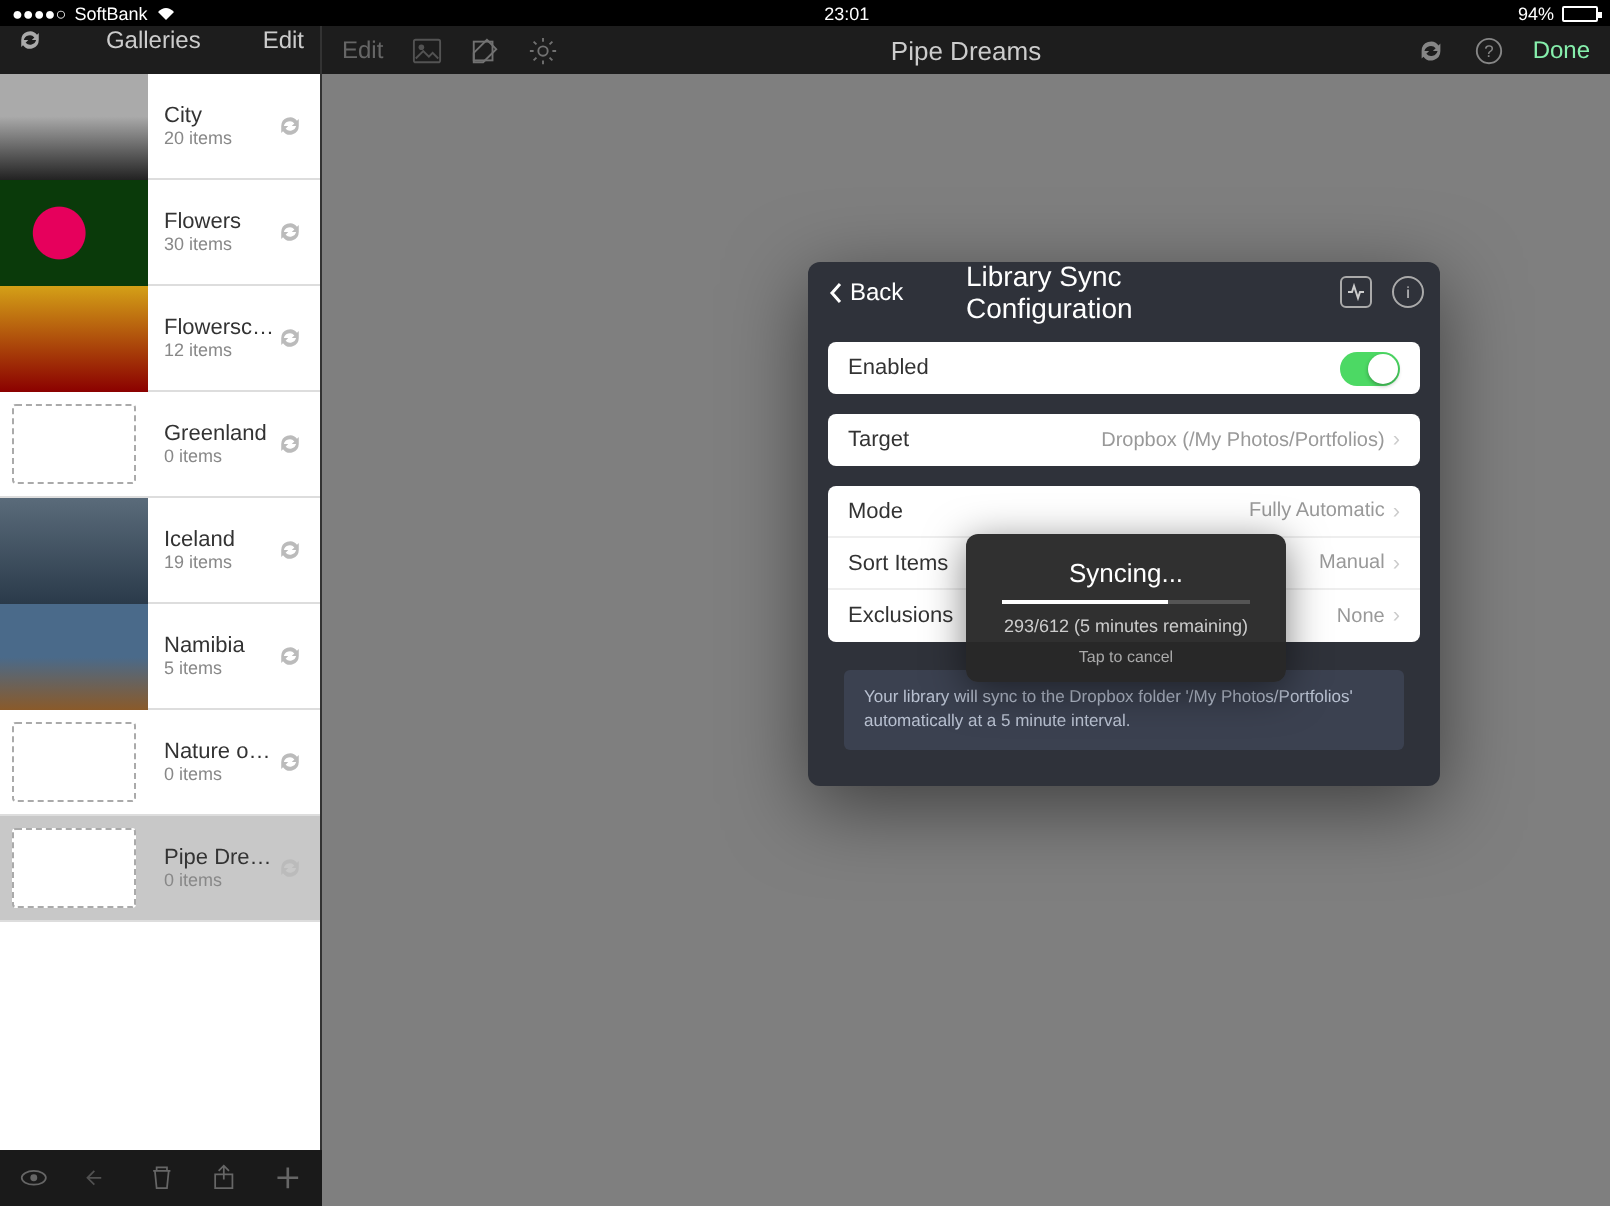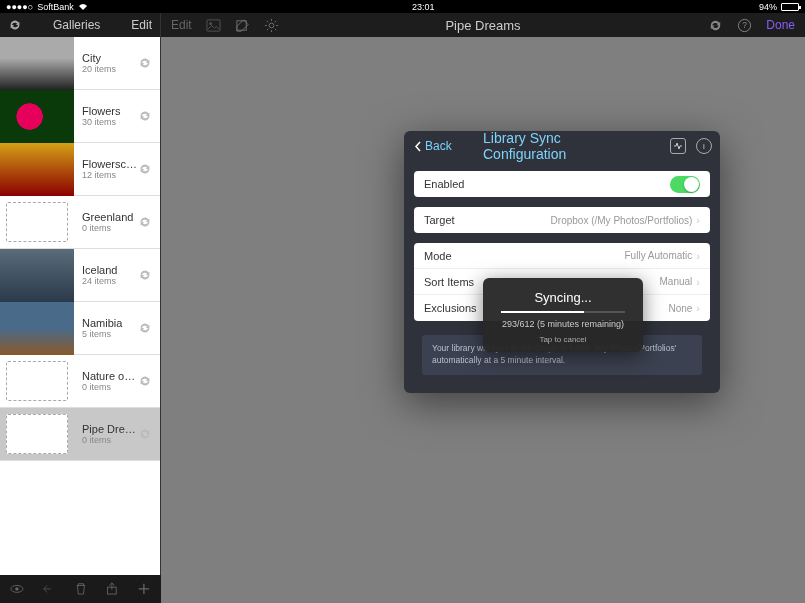--- a/index.html
+++ b/index.html
@@ -7,62 +7,62 @@
 
 .status-bar { height: 13px; background: #000; color: #fff; display: flex; align-items: center; justify-content: space-between; padding: 0 6px; font-size: 9px; }
 .status-left, .status-right { display: flex; align-items: center; gap: 4px; }
 .battery { width: 18px; height: 8px; border: 1px solid #fff; border-radius: 1px; position: relative; }
 .battery::after { content: ''; position: absolute; right: -3px; top: 2px; width: 2px; height: 3px; background: #fff; }
 .battery-fill { background: #fff; height: 100%; width: 94%; }
 
 .main-wrap { display: flex; height: 575px; }
 
 .sidebar { width: 161px; background: #fff; display: flex; flex-direction: column; border-right: 1px solid #333; }
-.sidebar-header { height: 24px; background: #1d1d1d; color: #ccc; display: flex; align-items: center; justify-content: space-between; padding: 0 8px; font-size: 12px; }
+.sidebar-header { height: 24px; background: #1d1d1d; color: #ccc; display: flex; align-items: flex-start; justify-content: space-between; padding: 0 8px; font-size: 12px; }
 .sidebar-header .sync-small { width: 14px; height: 14px; }
 
 .gallery-list { flex: 1; overflow-y: auto; background: #fff; }
 .gallery-item { display: flex; align-items: center; height: 53px; border-bottom: 1px solid #ddd; position: relative; }
 .gallery-item.sel { background: #c8c8c8; }
 .thumb { width: 74px; height: 53px; background: #777; flex-shrink: 0; }
 .thumb.dashed { border: 1.5px dashed #aaa; background: #fff; margin: 6px; width: 62px; height: 40px; border-radius: 2px; }
 .gallery-item.dashed-row .gal-info { margin-left: 0; }
 .gal-info { flex: 1; padding-left: 8px; }
 .gal-title { font-size: 11px; color: #333; white-space: nowrap; overflow: hidden; text-overflow: ellipsis; max-width: 56px; }
 .gal-count { font-size: 9px; color: #888; }
 .gal-sync { width: 14px; height: 14px; margin-right: 8px; }
 
 .content { flex: 1; background: #7f7f7f; position: relative; }
 .content-header { height: 24px; background: #1d1d1d; color: #888; display: flex; align-items: center; padding: 0 10px; justify-content: space-between; }
 .ch-left, .ch-right { display: flex; align-items: center; gap: 14px; font-size: 12px; }
 .ch-center { color: #ccc; font-size: 13px; position: absolute; left: 50%; transform: translateX(-50%); }
 .ch-icon { width: 15px; height: 15px; opacity: 0.6; }
-.ch-right .done { color: #8b5cf6; }
+.ch-right .done { color: #86efac; }
 
 .modal { position: absolute; left: 243px; top: 118px; width: 316px; background: #2f323a; border-radius: 6px; overflow: hidden; box-shadow: 0 10px 40px rgba(0,0,0,0.5); }
-.modal-header { height: 30px; display: flex; align-items: center; color: #7dd3fc; font-size: 12px; position: relative; }
+.modal-header { height: 30px; display: flex; align-items: center; color: #ffffff; font-size: 12px; position: relative; }
 .back-btn { display: flex; align-items: center; gap: 4px; padding-left: 10px; cursor: pointer; }
 .modal-title { position: absolute; left: 50%; transform: translateX(-50%); font-size: 14px; }
 .modal-hdr-icons { position: absolute; right: 8px; display: flex; gap: 10px; }
 .hdr-icon { width: 16px; height: 16px; border: 1px solid #aaa; border-radius: 3px; display: flex; align-items: center; justify-content: center; }
 .hdr-icon.round { border-radius: 50%; }
 
 .setting-group { margin: 10px 10px 0 10px; background: #fff; border-radius: 4px; overflow: hidden; }
 .setting-row { height: 26px; display: flex; align-items: center; justify-content: space-between; padding: 0 10px; font-size: 11px; border-bottom: 1px solid #eee; }
 .setting-row:last-child { border-bottom: none; }
 .setting-label { color: #333; }
 .setting-value { color: #999; font-size: 10px; display: flex; align-items: center; gap: 4px; }
 .chev { color: #ccc; font-size: 11px; }
 
 .toggle { width: 30px; height: 17px; background: #4cd964; border-radius: 10px; position: relative; }
 .toggle::after { content: ''; position: absolute; right: 1px; top: 1px; width: 15px; height: 15px; background: #fff; border-radius: 50%; box-shadow: 0 1px 2px rgba(0,0,0,0.3); }
 
 .info-box { margin: 14px 18px 18px 18px; background: #3b4150; border-radius: 3px; padding: 8px 10px; color: #b8c0d0; font-size: 8.5px; line-height: 1.4; }
 
-.sync-popup { position: absolute; left: 322px; top: 265px; width: 160px; background: rgba(40,40,40,0.96); border-radius: 6px; padding: 12px 10px 8px 10px; text-align: center; color: #fff; box-shadow: 0 4px 20px rgba(0,0,0,0.5); }
+.sync-popup { position: absolute; left: 322px; top: 254px; width: 160px; background: rgba(40,40,40,0.96); border-radius: 6px; padding: 12px 10px 8px 10px; text-align: center; color: #fff; box-shadow: 0 4px 20px rgba(0,0,0,0.5); }
 .sync-title { font-size: 13px; margin-bottom: 6px; }
 .progress { height: 2px; background: #555; margin: 4px 8px 6px 8px; }
 .progress-fill { height: 100%; background: #fff; width: 67%; }
 .sync-stat { font-size: 9px; color: #ccc; }
 .sync-cancel { font-size: 8px; color: #aaa; margin-top: 6px; }
 
 .bottom-bar { position: absolute; bottom: 0; left: 0; width: 161px; height: 28px; background: #1a1a1a; display: flex; align-items: center; gap: 18px; padding: 0 10px; }
 .bb-icon { width: 14px; height: 14px; opacity: 0.6; }
 
 svg { display: block; }
@@ -153,21 +153,21 @@
           <span class="gal-sync">
             <svg viewBox="0 0 16 16">
               <path d="M3 8a5 5 0 0 1 9-3l1-1v4h-4l1.5-1.5A3.5 3.5 0 0 0 4.5 8M13 8a5 5 0 0 1-9 3l-1 1v-4h4l-1.5 1.5A3.5 3.5 0 0 0 11.5 8" fill="#bbb"></path>
             </svg>
           </span>
         </div>
         <div class="gallery-item">
           <div class="thumb t-ice"></div>
           <div class="gal-info">
             <div class="gal-title">Iceland</div>
-            <div class="gal-count">24 items</div>
+            <div class="gal-count">19 items</div>
           </div>
           <span class="gal-sync">
             <svg viewBox="0 0 16 16">
               <path d="M3 8a5 5 0 0 1 9-3l1-1v4h-4l1.5-1.5A3.5 3.5 0 0 0 4.5 8M13 8a5 5 0 0 1-9 3l-1 1v-4h4l-1.5 1.5A3.5 3.5 0 0 0 11.5 8" fill="#bbb"></path>
             </svg>
           </span>
         </div>
         <div class="gallery-item">
           <div class="thumb t-nam"></div>
           <div class="gal-info">

